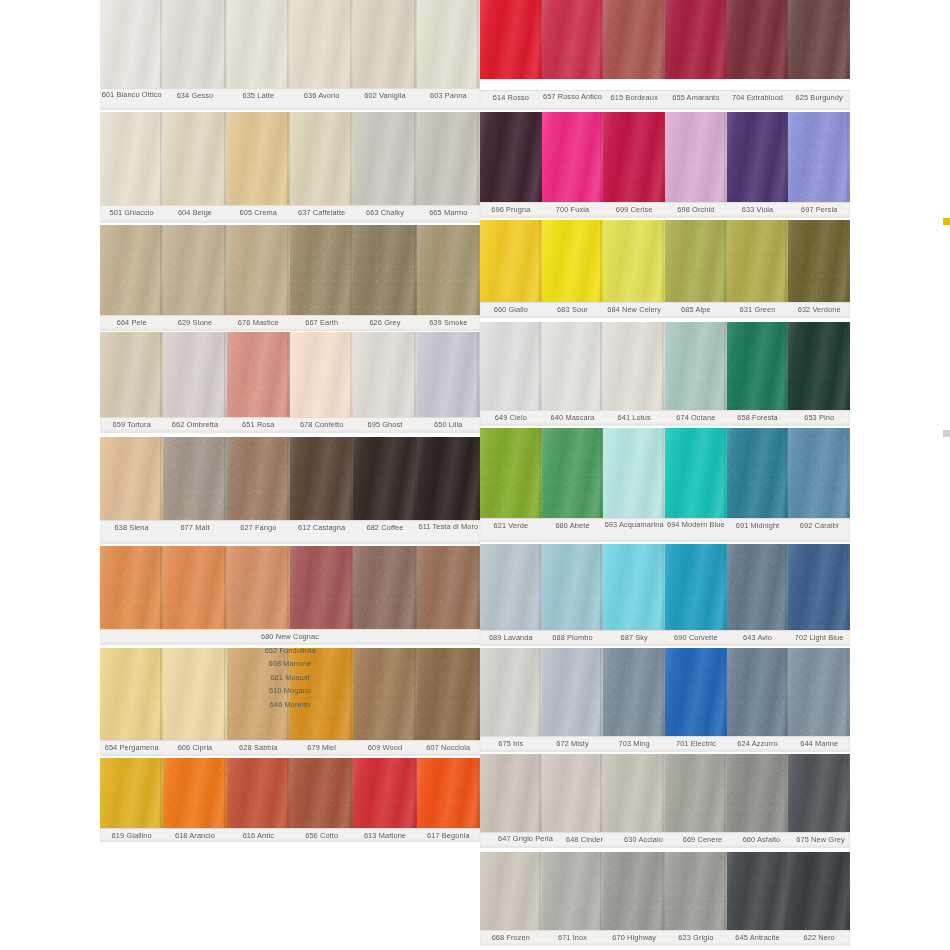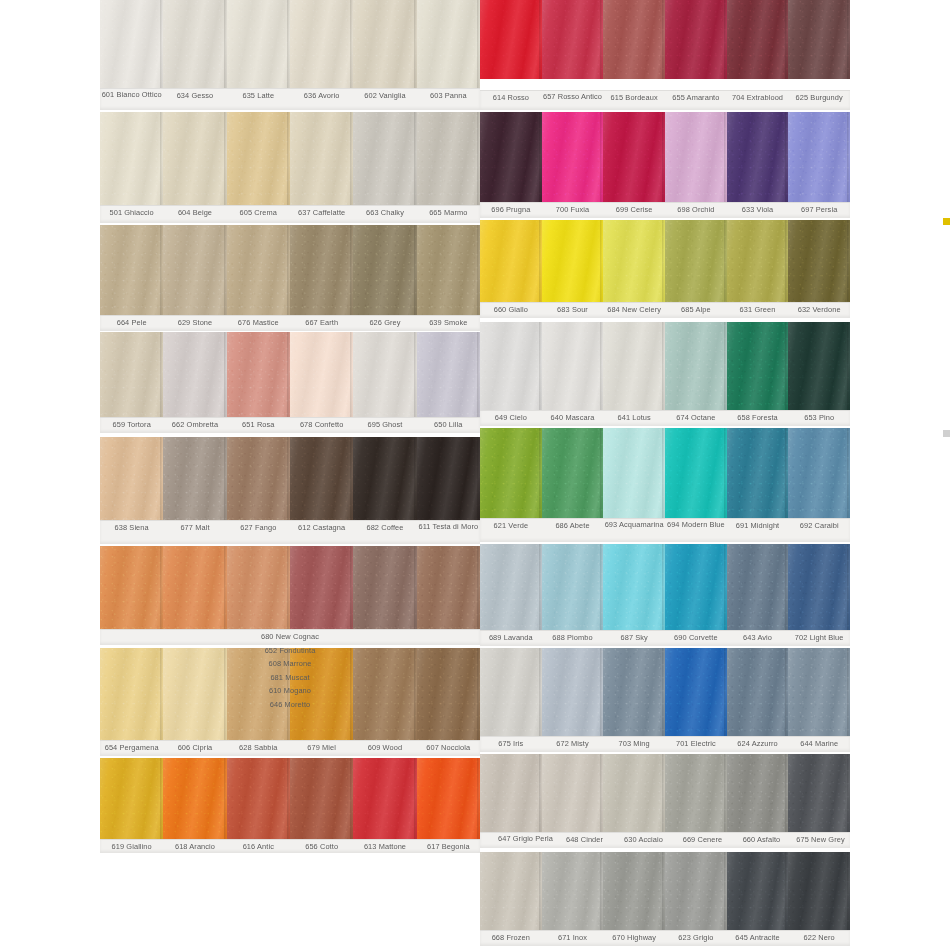--- a/index.html
+++ b/index.html
@@ -426,21 +426,21 @@
         </div>
         <div class="label-band" style="height: 16px;">
           <div class="label-cell">654 Pergamena</div>
           <div class="label-cell">606 Cipria</div>
           <div class="label-cell">628 Sabbia</div>
           <div class="label-cell">679 Miel</div>
           <div class="label-cell">609 Wood</div>
           <div class="label-cell">607 Nocciola</div>
         </div>
       </div>
-      <div class="swatch-row" style="position: absolute; left: 0px; right: 0px; top: 758px; height: 95px;">
+      <div class="swatch-row" style="position: absolute; left: 0px; right: 0px; top: 758px; height: 84px;">
         <div class="swatch-strip" style="height: 92px;">
           <div class="swatch" title="619 Giallino" style="background: rgb(224, 176, 35);">
             <div class="grain"></div>
             <div class="sheen"></div>
             <div class="edge"></div>
           </div>
           <div class="swatch" title="618 Arancio" style="background: rgb(239, 119, 25);">
             <div class="grain"></div>
             <div class="sheen"></div>
             <div class="edge"></div>

